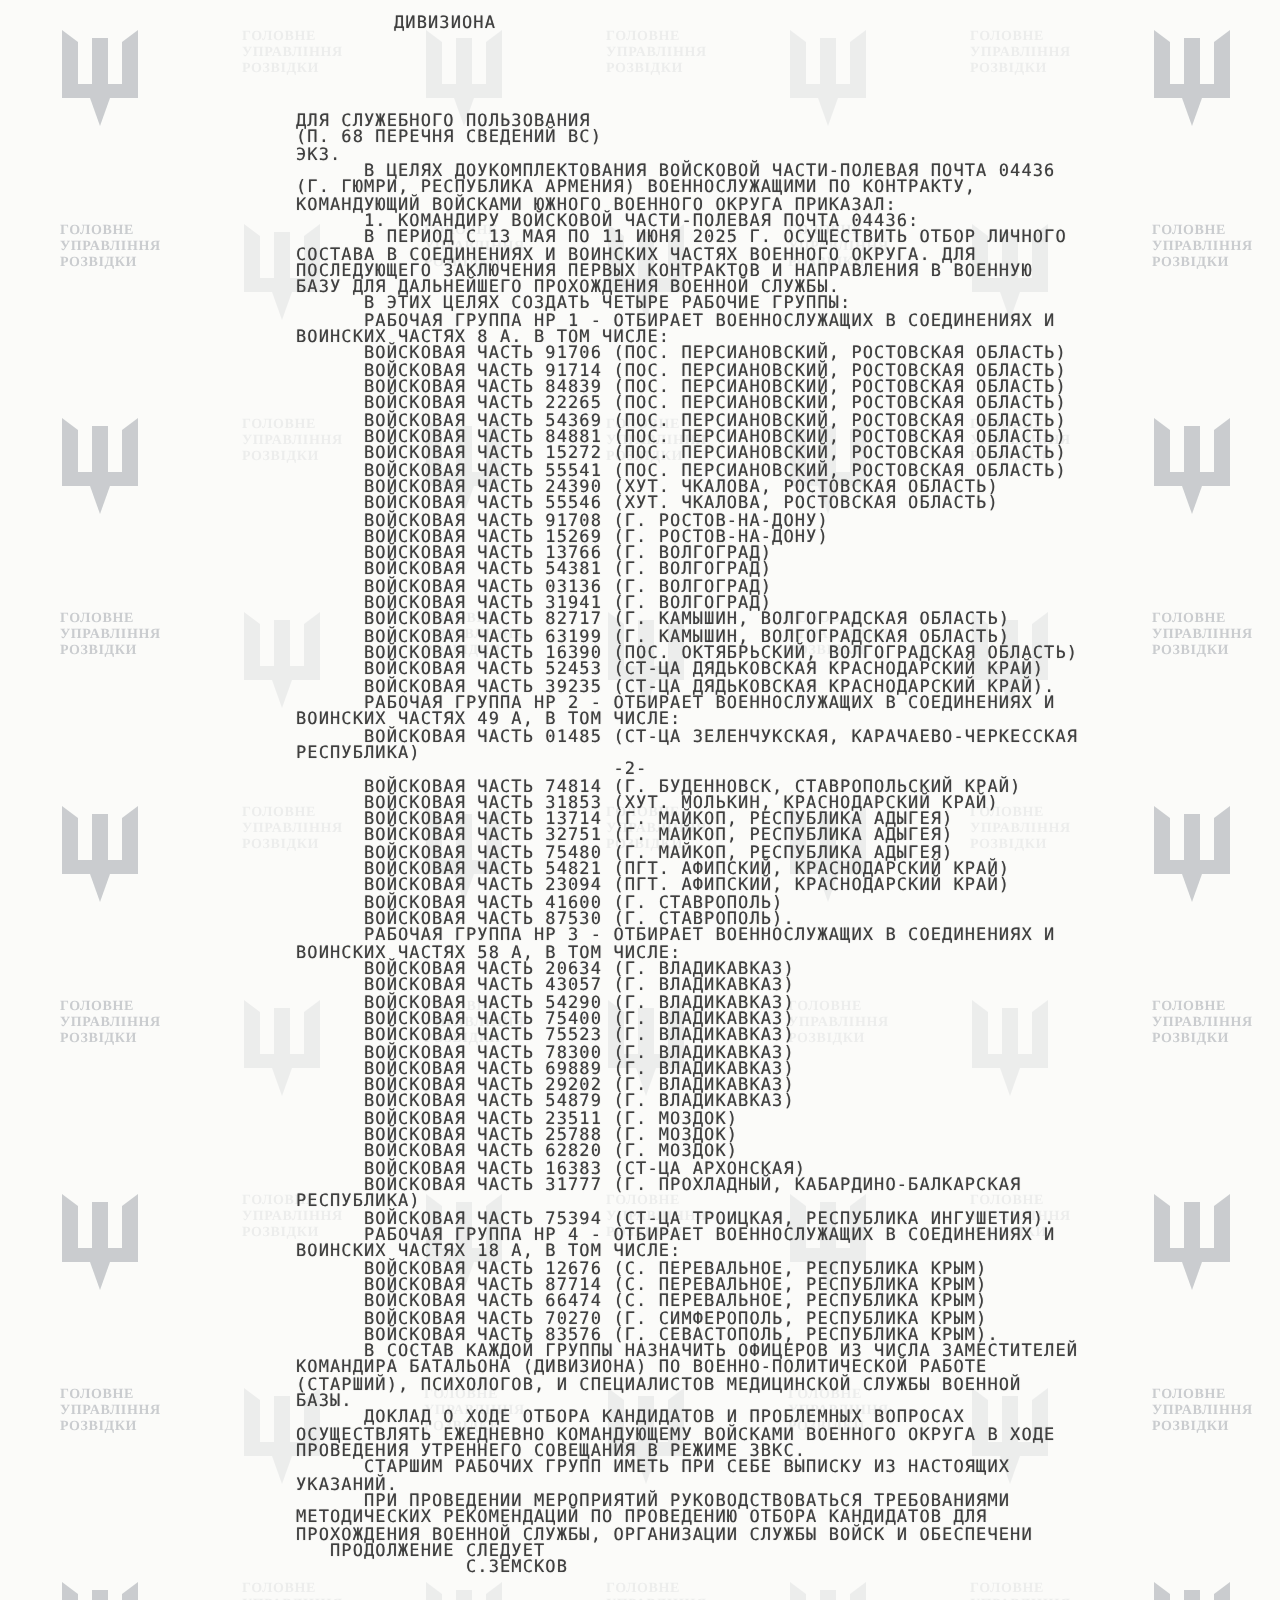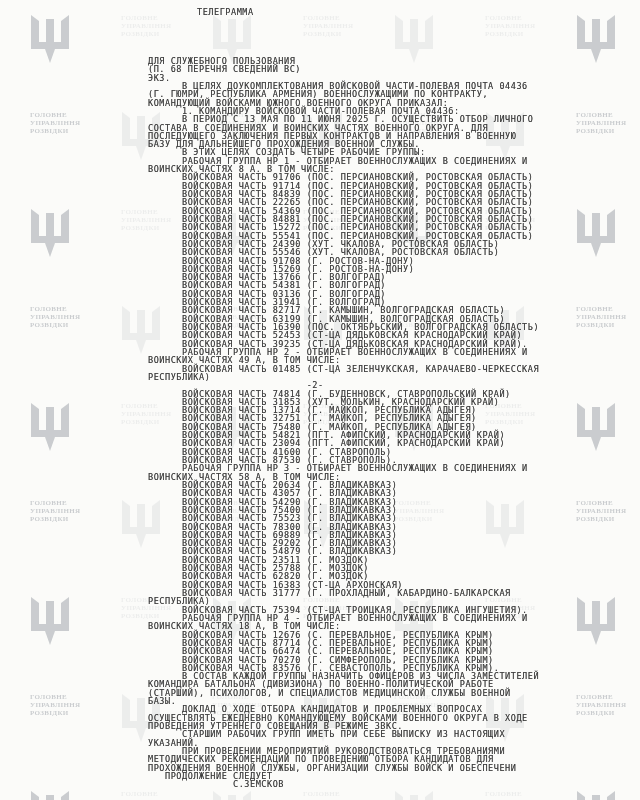--- a/index.html
+++ b/index.html
@@ -398,16 +398,16 @@
           <g fill="currentColor">
             <polygon points="1,1 9,7 9,30 1,30"></polygon>
             <polygon points="31,7 39,1 39,30 31,30"></polygon>
             <rect x="16" y="5" width="8" height="25"></rect>
             <rect x="1" y="28" width="38" height="7"></rect>
             <polygon points="15,35 25,35 20,49"></polygon>
           </g>
         </svg></div>
     </div>
   <div class="doc-layer">
-    <div class="doc-title">ТЕЛЕГРАММА</div>
+    <div class="doc-title">ДИВИЗИОНА</div>
     <div class="doc-body"><div class="line">ДЛЯ СЛУЖЕБНОГО ПОЛЬЗОВАНИЯ</div><div class="line">(П. 68 ПЕРЕЧНЯ СВЕДЕНИЙ ВС)</div><div class="line">ЭКЗ.</div><div class="line">      В ЦЕЛЯХ ДОУКОМПЛЕКТОВАНИЯ ВОЙСКОВОЙ ЧАСТИ-ПОЛЕВАЯ ПОЧТА 04436</div><div class="line">(Г. ГЮМРИ, РЕСПУБЛИКА АРМЕНИЯ) ВОЕННОСЛУЖАЩИМИ ПО КОНТРАКТУ,</div><div class="line">КОМАНДУЮЩИЙ ВОЙСКАМИ ЮЖНОГО ВОЕННОГО ОКРУГА ПРИКАЗАЛ:</div><div class="line">      1. КОМАНДИРУ ВОЙСКОВОЙ ЧАСТИ-ПОЛЕВАЯ ПОЧТА 04436:</div><div class="line">      В ПЕРИОД С 13 МАЯ ПО 11 ИЮНЯ 2025 Г. ОСУЩЕСТВИТЬ ОТБОР ЛИЧНОГО</div><div class="line">СОСТАВА В СОЕДИНЕНИЯХ И ВОИНСКИХ ЧАСТЯХ ВОЕННОГО ОКРУГА. ДЛЯ</div><div class="line">ПОСЛЕДУЮЩЕГО ЗАКЛЮЧЕНИЯ ПЕРВЫХ КОНТРАКТОВ И НАПРАВЛЕНИЯ В ВОЕННУЮ</div><div class="line">БАЗУ ДЛЯ ДАЛЬНЕЙШЕГО ПРОХОЖДЕНИЯ ВОЕННОЙ СЛУЖБЫ.</div><div class="line">      В ЭТИХ ЦЕЛЯХ СОЗДАТЬ ЧЕТЫРЕ РАБОЧИЕ ГРУППЫ:</div><div class="line">      РАБОЧАЯ ГРУППА НР 1 - ОТБИРАЕТ ВОЕННОСЛУЖАЩИХ В СОЕДИНЕНИЯХ И</div><div class="line">ВОИНСКИХ ЧАСТЯХ 8 А. В ТОМ ЧИСЛЕ:</div><div class="line">      ВОЙСКОВАЯ ЧАСТЬ 91706 (ПОС. ПЕРСИАНОВСКИЙ, РОСТОВСКАЯ ОБЛАСТЬ)</div><div class="line">      ВОЙСКОВАЯ ЧАСТЬ 91714 (ПОС. ПЕРСИАНОВСКИЙ, РОСТОВСКАЯ ОБЛАСТЬ)</div><div class="line">      ВОЙСКОВАЯ ЧАСТЬ 84839 (ПОС. ПЕРСИАНОВСКИЙ, РОСТОВСКАЯ ОБЛАСТЬ)</div><div class="line">      ВОЙСКОВАЯ ЧАСТЬ 22265 (ПОС. ПЕРСИАНОВСКИЙ, РОСТОВСКАЯ ОБЛАСТЬ)</div><div class="line">      ВОЙСКОВАЯ ЧАСТЬ 54369 (ПОС. ПЕРСИАНОВСКИЙ, РОСТОВСКАЯ ОБЛАСТЬ)</div><div class="line">      ВОЙСКОВАЯ ЧАСТЬ 84881 (ПОС. ПЕРСИАНОВСКИЙ, РОСТОВСКАЯ ОБЛАСТЬ)</div><div class="line">      ВОЙСКОВАЯ ЧАСТЬ 15272 (ПОС. ПЕРСИАНОВСКИЙ, РОСТОВСКАЯ ОБЛАСТЬ)</div><div class="line">      ВОЙСКОВАЯ ЧАСТЬ 55541 (ПОС. ПЕРСИАНОВСКИЙ, РОСТОВСКАЯ ОБЛАСТЬ)</div><div class="line">      ВОЙСКОВАЯ ЧАСТЬ 24390 (ХУТ. ЧКАЛОВА, РОСТОВСКАЯ ОБЛАСТЬ)</div><div class="line">      ВОЙСКОВАЯ ЧАСТЬ 55546 (ХУТ. ЧКАЛОВА, РОСТОВСКАЯ ОБЛАСТЬ)</div><div class="line">      ВОЙСКОВАЯ ЧАСТЬ 91708 (Г. РОСТОВ-НА-ДОНУ)</div><div class="line">      ВОЙСКОВАЯ ЧАСТЬ 15269 (Г. РОСТОВ-НА-ДОНУ)</div><div class="line">      ВОЙСКОВАЯ ЧАСТЬ 13766 (Г. ВОЛГОГРАД)</div><div class="line">      ВОЙСКОВАЯ ЧАСТЬ 54381 (Г. ВОЛГОГРАД)</div><div class="line">      ВОЙСКОВАЯ ЧАСТЬ 03136 (Г. ВОЛГОГРАД)</div><div class="line">      ВОЙСКОВАЯ ЧАСТЬ 31941 (Г. ВОЛГОГРАД)</div><div class="line">      ВОЙСКОВАЯ ЧАСТЬ 82717 (Г. КАМЫШИН, ВОЛГОГРАДСКАЯ ОБЛАСТЬ)</div><div class="line">      ВОЙСКОВАЯ ЧАСТЬ 63199 (Г. КАМЫШИН, ВОЛГОГРАДСКАЯ ОБЛАСТЬ)</div><div class="line">      ВОЙСКОВАЯ ЧАСТЬ 16390 (ПОС. ОКТЯБРЬСКИЙ, ВОЛГОГРАДСКАЯ ОБЛАСТЬ)</div><div class="line">      ВОЙСКОВАЯ ЧАСТЬ 52453 (СТ-ЦА ДЯДЬКОВСКАЯ КРАСНОДАРСКИЙ КРАЙ)</div><div class="line">      ВОЙСКОВАЯ ЧАСТЬ 39235 (СТ-ЦА ДЯДЬКОВСКАЯ КРАСНОДАРСКИЙ КРАЙ).</div><div class="line">      РАБОЧАЯ ГРУППА НР 2 - ОТБИРАЕТ ВОЕННОСЛУЖАЩИХ В СОЕДИНЕНИЯХ И</div><div class="line">ВОИНСКИХ ЧАСТЯХ 49 А, В ТОМ ЧИСЛЕ:</div><div class="line">      ВОЙСКОВАЯ ЧАСТЬ 01485 (СТ-ЦА ЗЕЛЕНЧУКСКАЯ, КАРАЧАЕВО-ЧЕРКЕССКАЯ</div><div class="line">РЕСПУБЛИКА)</div><div class="line">                            -2-</div><div class="line">      ВОЙСКОВАЯ ЧАСТЬ 74814 (Г. БУДЕННОВСК, СТАВРОПОЛЬСКИЙ КРАЙ)</div><div class="line">      ВОЙСКОВАЯ ЧАСТЬ 31853 (ХУТ. МОЛЬКИН, КРАСНОДАРСКИЙ КРАЙ)</div><div class="line">      ВОЙСКОВАЯ ЧАСТЬ 13714 (Г. МАЙКОП, РЕСПУБЛИКА АДЫГЕЯ)</div><div class="line">      ВОЙСКОВАЯ ЧАСТЬ 32751 (Г. МАЙКОП, РЕСПУБЛИКА АДЫГЕЯ)</div><div class="line">      ВОЙСКОВАЯ ЧАСТЬ 75480 (Г. МАЙКОП, РЕСПУБЛИКА АДЫГЕЯ)</div><div class="line">      ВОЙСКОВАЯ ЧАСТЬ 54821 (ПГТ. АФИПСКИЙ, КРАСНОДАРСКИЙ КРАЙ)</div><div class="line">      ВОЙСКОВАЯ ЧАСТЬ 23094 (ПГТ. АФИПСКИЙ, КРАСНОДАРСКИЙ КРАЙ)</div><div class="line">      ВОЙСКОВАЯ ЧАСТЬ 41600 (Г. СТАВРОПОЛЬ)</div><div class="line">      ВОЙСКОВАЯ ЧАСТЬ 87530 (Г. СТАВРОПОЛЬ).</div><div class="line">      РАБОЧАЯ ГРУППА НР 3 - ОТБИРАЕТ ВОЕННОСЛУЖАЩИХ В СОЕДИНЕНИЯХ И</div><div class="line">ВОИНСКИХ ЧАСТЯХ 58 А, В ТОМ ЧИСЛЕ:</div><div class="line">      ВОЙСКОВАЯ ЧАСТЬ 20634 (Г. ВЛАДИКАВКАЗ)</div><div class="line">      ВОЙСКОВАЯ ЧАСТЬ 43057 (Г. ВЛАДИКАВКАЗ)</div><div class="line">      ВОЙСКОВАЯ ЧАСТЬ 54290 (Г. ВЛАДИКАВКАЗ)</div><div class="line">      ВОЙСКОВАЯ ЧАСТЬ 75400 (Г. ВЛАДИКАВКАЗ)</div><div class="line">      ВОЙСКОВАЯ ЧАСТЬ 75523 (Г. ВЛАДИКАВКАЗ)</div><div class="line">      ВОЙСКОВАЯ ЧАСТЬ 78300 (Г. ВЛАДИКАВКАЗ)</div><div class="line">      ВОЙСКОВАЯ ЧАСТЬ 69889 (Г. ВЛАДИКАВКАЗ)</div><div class="line">      ВОЙСКОВАЯ ЧАСТЬ 29202 (Г. ВЛАДИКАВКАЗ)</div><div class="line">      ВОЙСКОВАЯ ЧАСТЬ 54879 (Г. ВЛАДИКАВКАЗ)</div><div class="line">      ВОЙСКОВАЯ ЧАСТЬ 23511 (Г. МОЗДОК)</div><div class="line">      ВОЙСКОВАЯ ЧАСТЬ 25788 (Г. МОЗДОК)</div><div class="line">      ВОЙСКОВАЯ ЧАСТЬ 62820 (Г. МОЗДОК)</div><div class="line">      ВОЙСКОВАЯ ЧАСТЬ 16383 (СТ-ЦА АРХОНСКАЯ)</div><div class="line">      ВОЙСКОВАЯ ЧАСТЬ 31777 (Г. ПРОХЛАДНЫЙ, КАБАРДИНО-БАЛКАРСКАЯ</div><div class="line">РЕСПУБЛИКА)</div><div class="line">      ВОЙСКОВАЯ ЧАСТЬ 75394 (СТ-ЦА ТРОИЦКАЯ, РЕСПУБЛИКА ИНГУШЕТИЯ).</div><div class="line">      РАБОЧАЯ ГРУППА НР 4 - ОТБИРАЕТ ВОЕННОСЛУЖАЩИХ В СОЕДИНЕНИЯХ И</div><div class="line">ВОИНСКИХ ЧАСТЯХ 18 А, В ТОМ ЧИСЛЕ:</div><div class="line">      ВОЙСКОВАЯ ЧАСТЬ 12676 (С. ПЕРЕВАЛЬНОЕ, РЕСПУБЛИКА КРЫМ)</div><div class="line">      ВОЙСКОВАЯ ЧАСТЬ 87714 (С. ПЕРЕВАЛЬНОЕ, РЕСПУБЛИКА КРЫМ)</div><div class="line">      ВОЙСКОВАЯ ЧАСТЬ 66474 (С. ПЕРЕВАЛЬНОЕ, РЕСПУБЛИКА КРЫМ)</div><div class="line">      ВОЙСКОВАЯ ЧАСТЬ 70270 (Г. СИМФЕРОПОЛЬ, РЕСПУБЛИКА КРЫМ)</div><div class="line">      ВОЙСКОВАЯ ЧАСТЬ 83576 (Г. СЕВАСТОПОЛЬ, РЕСПУБЛИКА КРЫМ).</div><div class="line">      В СОСТАВ КАЖДОЙ ГРУППЫ НАЗНАЧИТЬ ОФИЦЕРОВ ИЗ ЧИСЛА ЗАМЕСТИТЕЛЕЙ</div><div class="line">КОМАНДИРА БАТАЛЬОНА (ДИВИЗИОНА) ПО ВОЕННО-ПОЛИТИЧЕСКОЙ РАБОТЕ</div><div class="line">(СТАРШИЙ), ПСИХОЛОГОВ, И СПЕЦИАЛИСТОВ МЕДИЦИНСКОЙ СЛУЖБЫ ВОЕННОЙ</div><div class="line">БАЗЫ.</div><div class="line">      ДОКЛАД О ХОДЕ ОТБОРА КАНДИДАТОВ И ПРОБЛЕМНЫХ ВОПРОСАХ</div><div class="line">ОСУЩЕСТВЛЯТЬ ЕЖЕДНЕВНО КОМАНДУЮЩЕМУ ВОЙСКАМИ ВОЕННОГО ОКРУГА В ХОДЕ</div><div class="line">ПРОВЕДЕНИЯ УТРЕННЕГО СОВЕЩАНИЯ В РЕЖИМЕ ЗВКС.</div><div class="line">      СТАРШИМ РАБОЧИХ ГРУПП ИМЕТЬ ПРИ СЕБЕ ВЫПИСКУ ИЗ НАСТОЯЩИХ</div><div class="line">УКАЗАНИЙ.</div><div class="line">      ПРИ ПРОВЕДЕНИИ МЕРОПРИЯТИЙ РУКОВОДСТВОВАТЬСЯ ТРЕБОВАНИЯМИ</div><div class="line">МЕТОДИЧЕСКИХ РЕКОМЕНДАЦИЙ ПО ПРОВЕДЕНИЮ ОТБОРА КАНДИДАТОВ ДЛЯ</div><div class="line">ПРОХОЖДЕНИЯ ВОЕННОЙ СЛУЖБЫ, ОРГАНИЗАЦИИ СЛУЖБЫ ВОЙСК И ОБЕСПЕЧЕНИ</div><div class="line">   ПРОДОЛЖЕНИЕ СЛЕДУЕТ</div><div class="line">               С.ЗЕМСКОВ</div></div>
   </div>
 </div>
 
 </body></html>

